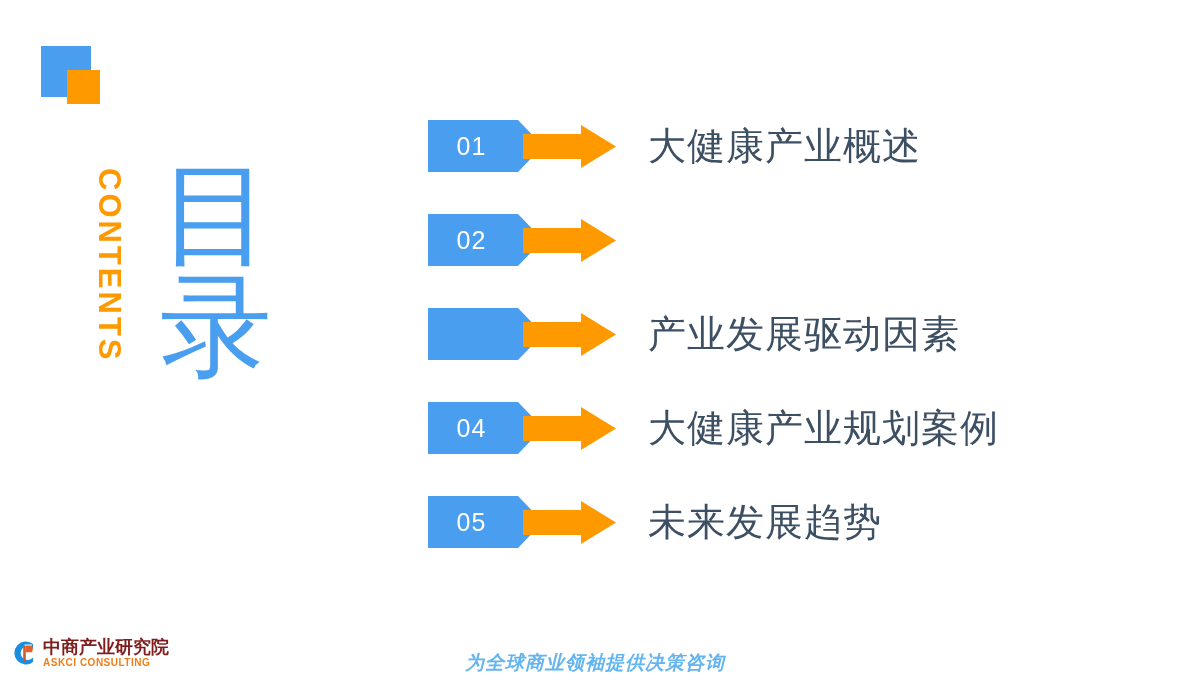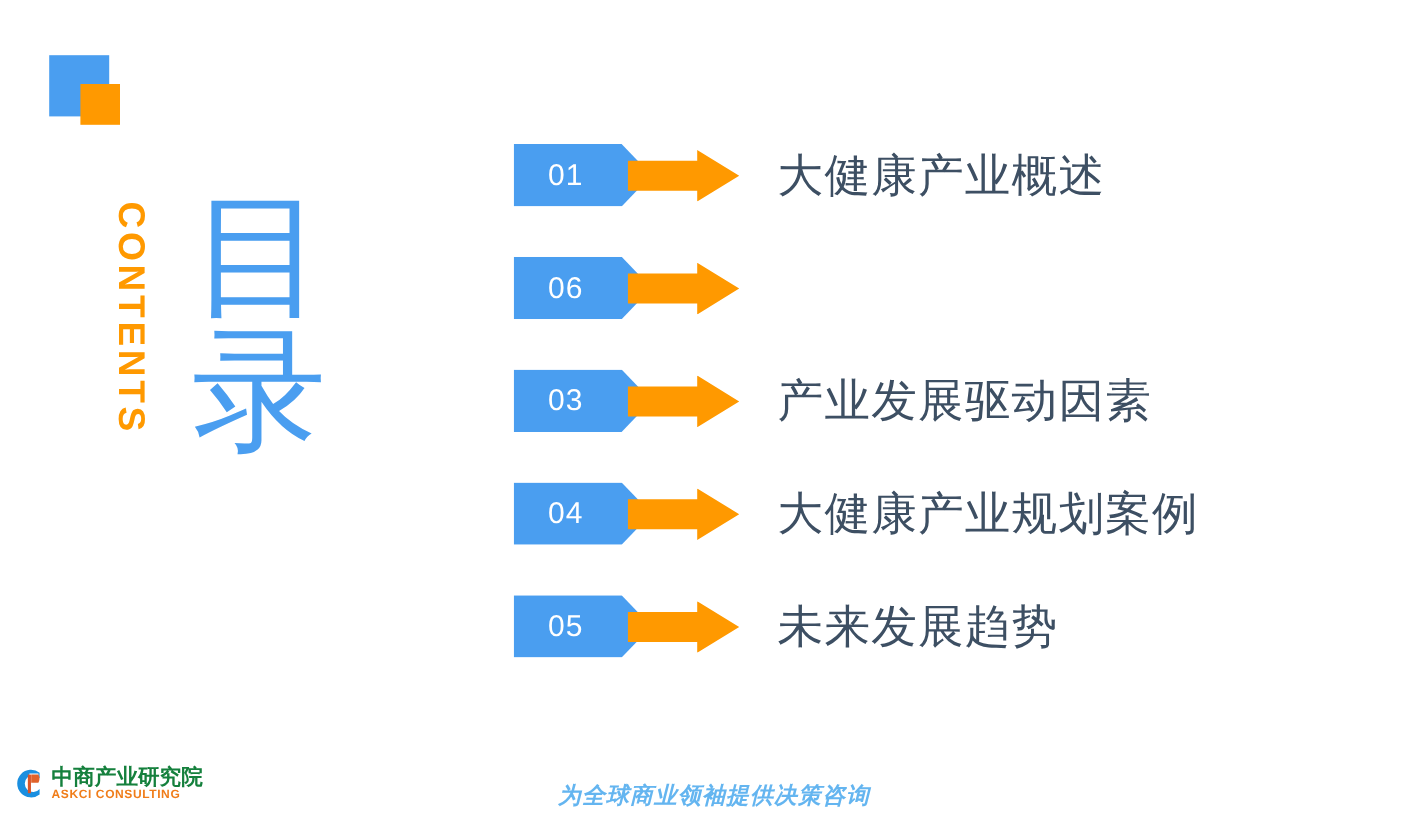--- a/index.html
+++ b/index.html
@@ -160,21 +160,21 @@
     height: 30px;
     margin-right: 5px;
     flex: 0 0 auto;
   }
   .brand-text {
     display: flex;
     flex-direction: column;
     line-height: 1;
   }
   .brand-cn {
-    color: #15803d;
+    color: #7f1d1d;
     font-family: "Liberation Sans", sans-serif;
     font-weight: bold;
     font-size: 18px;
     letter-spacing: 0px;
   }
   .brand-en {
     color: #f07d1a;
     font-family: "Liberation Sans", sans-serif;
     font-weight: bold;
     font-size: 10px;
@@ -214,27 +214,26 @@
 
   <div class="toc-row">
     <div class="num-arrow"></div>
     <div class="num-label">01</div>
     <div class="orange-arrow"></div>
     <div class="toc-title">大健康产业概述</div>
   </div>
 
   <div class="toc-row">
     <div class="num-arrow"></div>
-    <div class="num-label">06</div>
-    <div class="orange-arrow"></div>
-  </div>
-
-  <div class="toc-row">
-    <div class="num-arrow"></div>
-    <div class="num-label">03</div>
+    <div class="num-label">02</div>
+    <div class="orange-arrow"></div>
+  </div>
+
+  <div class="toc-row">
+    <div class="num-arrow"></div>
     <div class="orange-arrow"></div>
     <div class="toc-title">产业发展驱动因素</div>
   </div>
 
   <div class="toc-row">
     <div class="num-arrow"></div>
     <div class="num-label">04</div>
     <div class="orange-arrow"></div>
     <div class="toc-title">大健康产业规划案例</div>
   </div>

